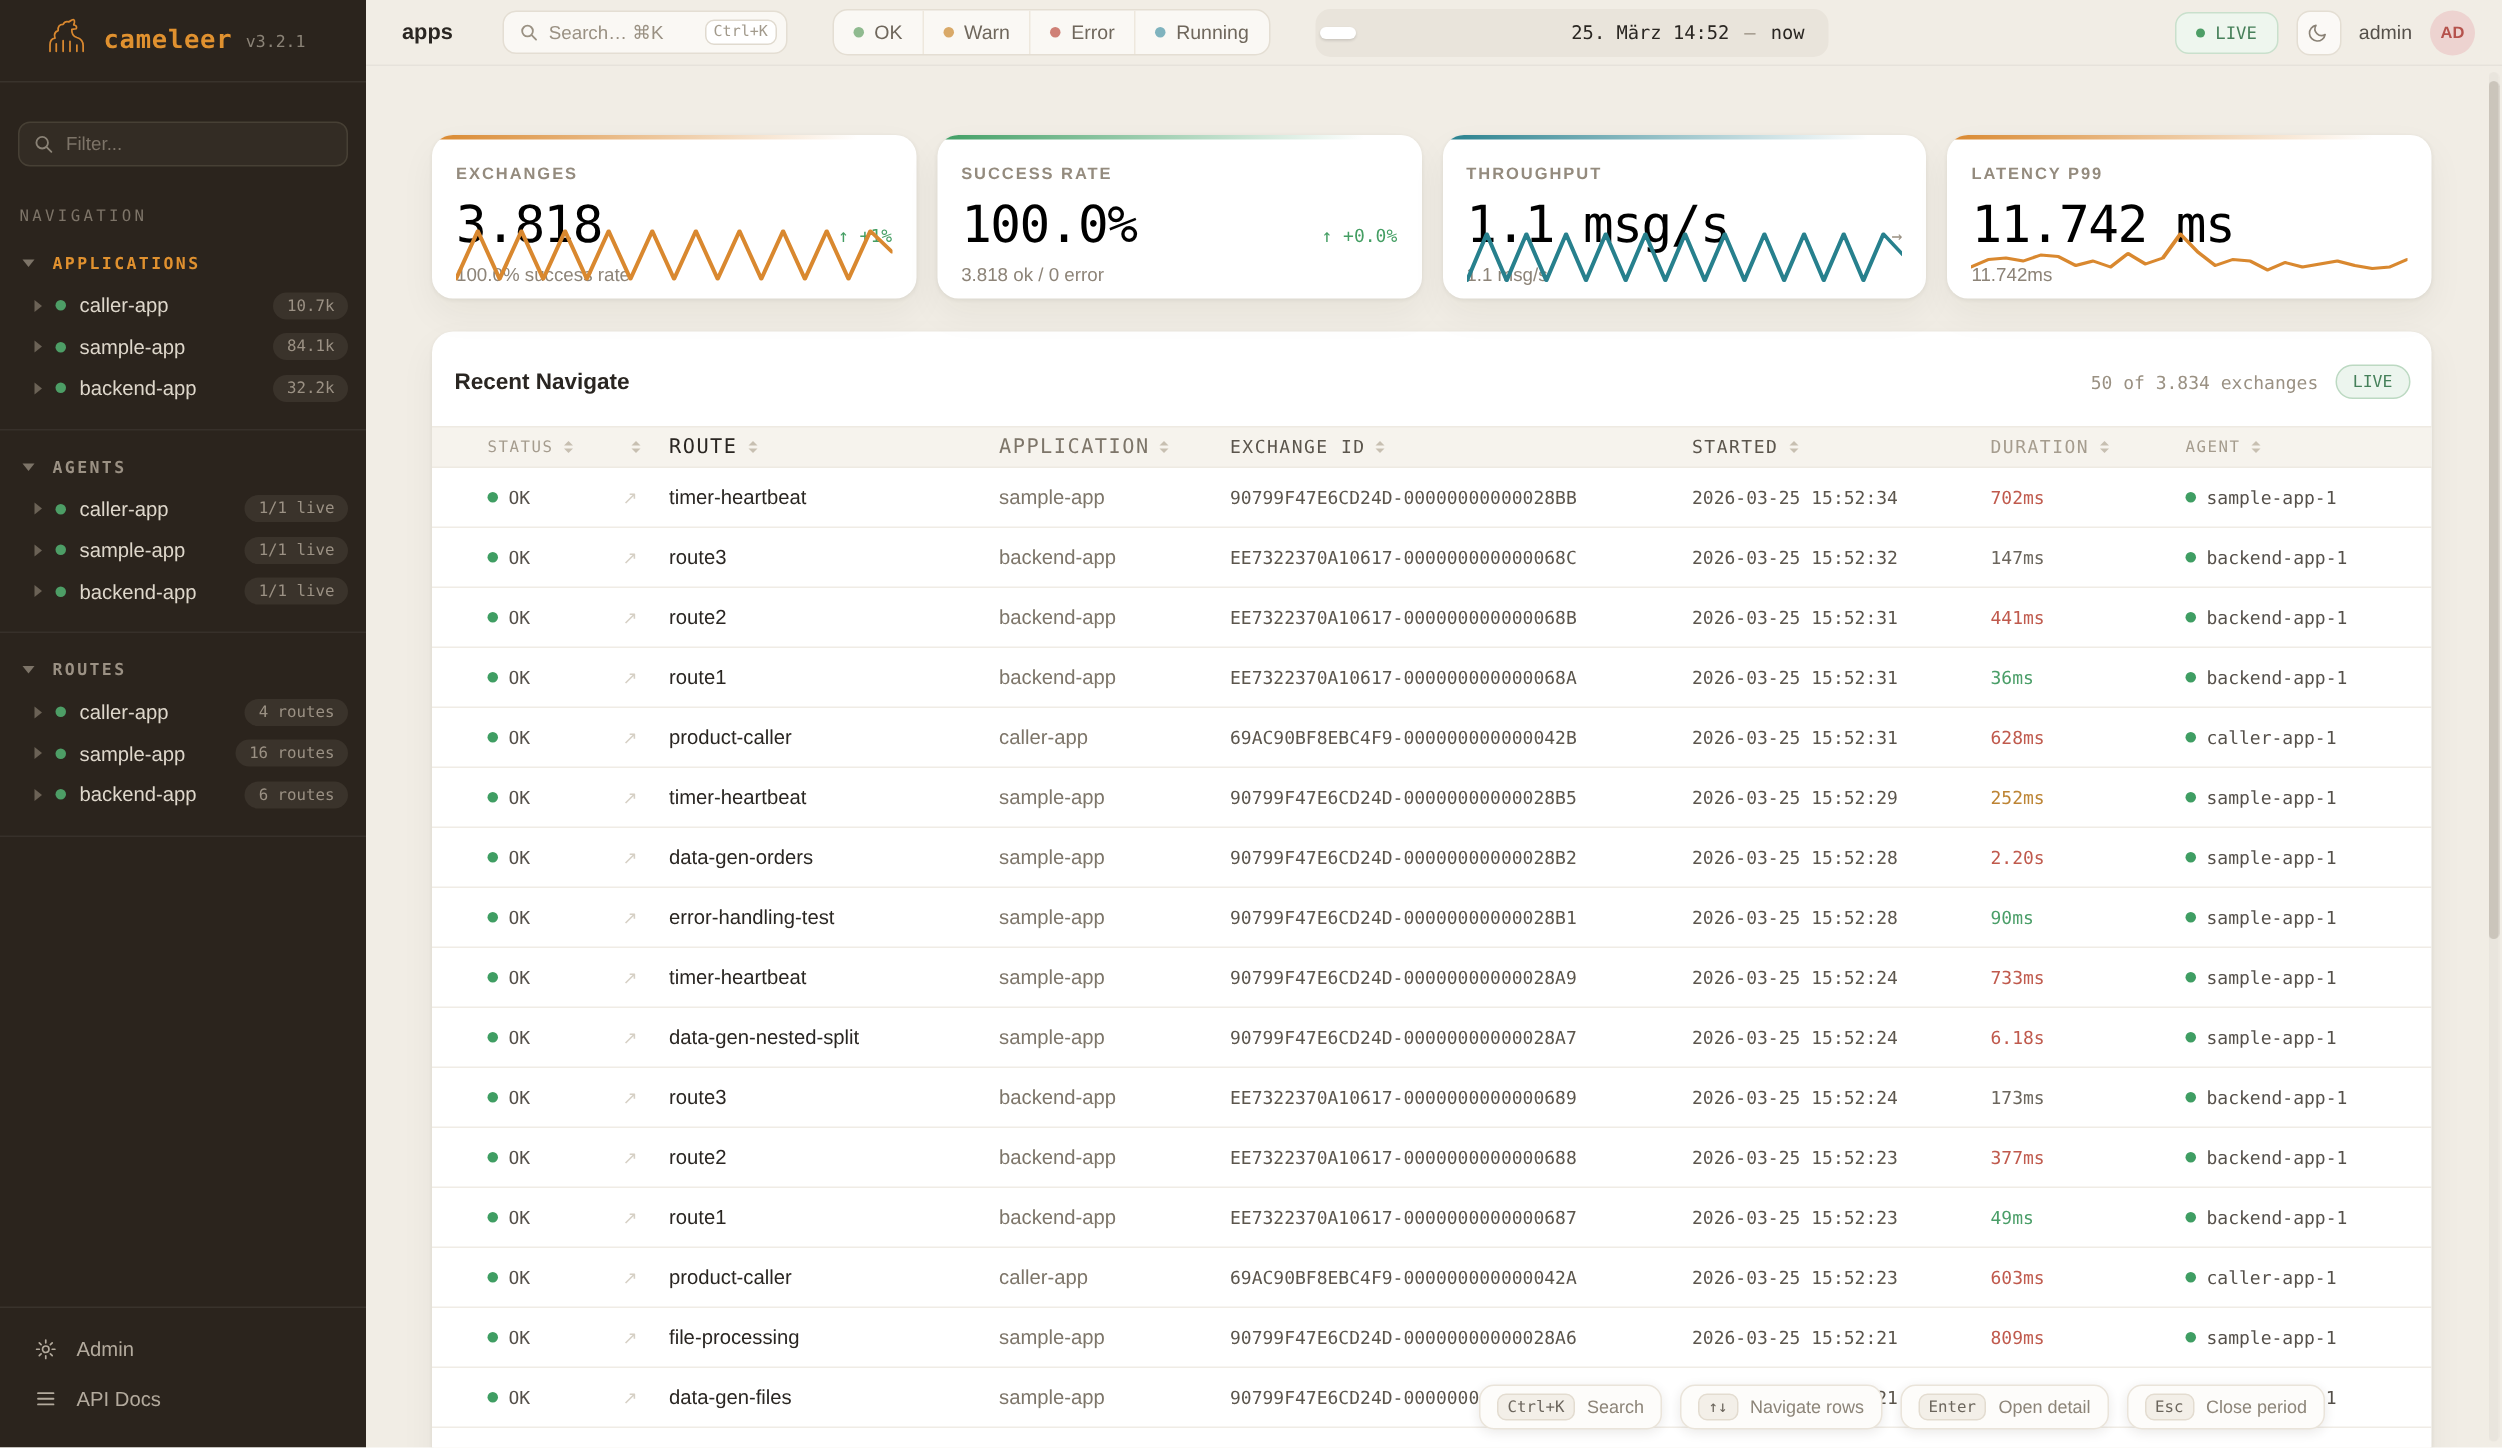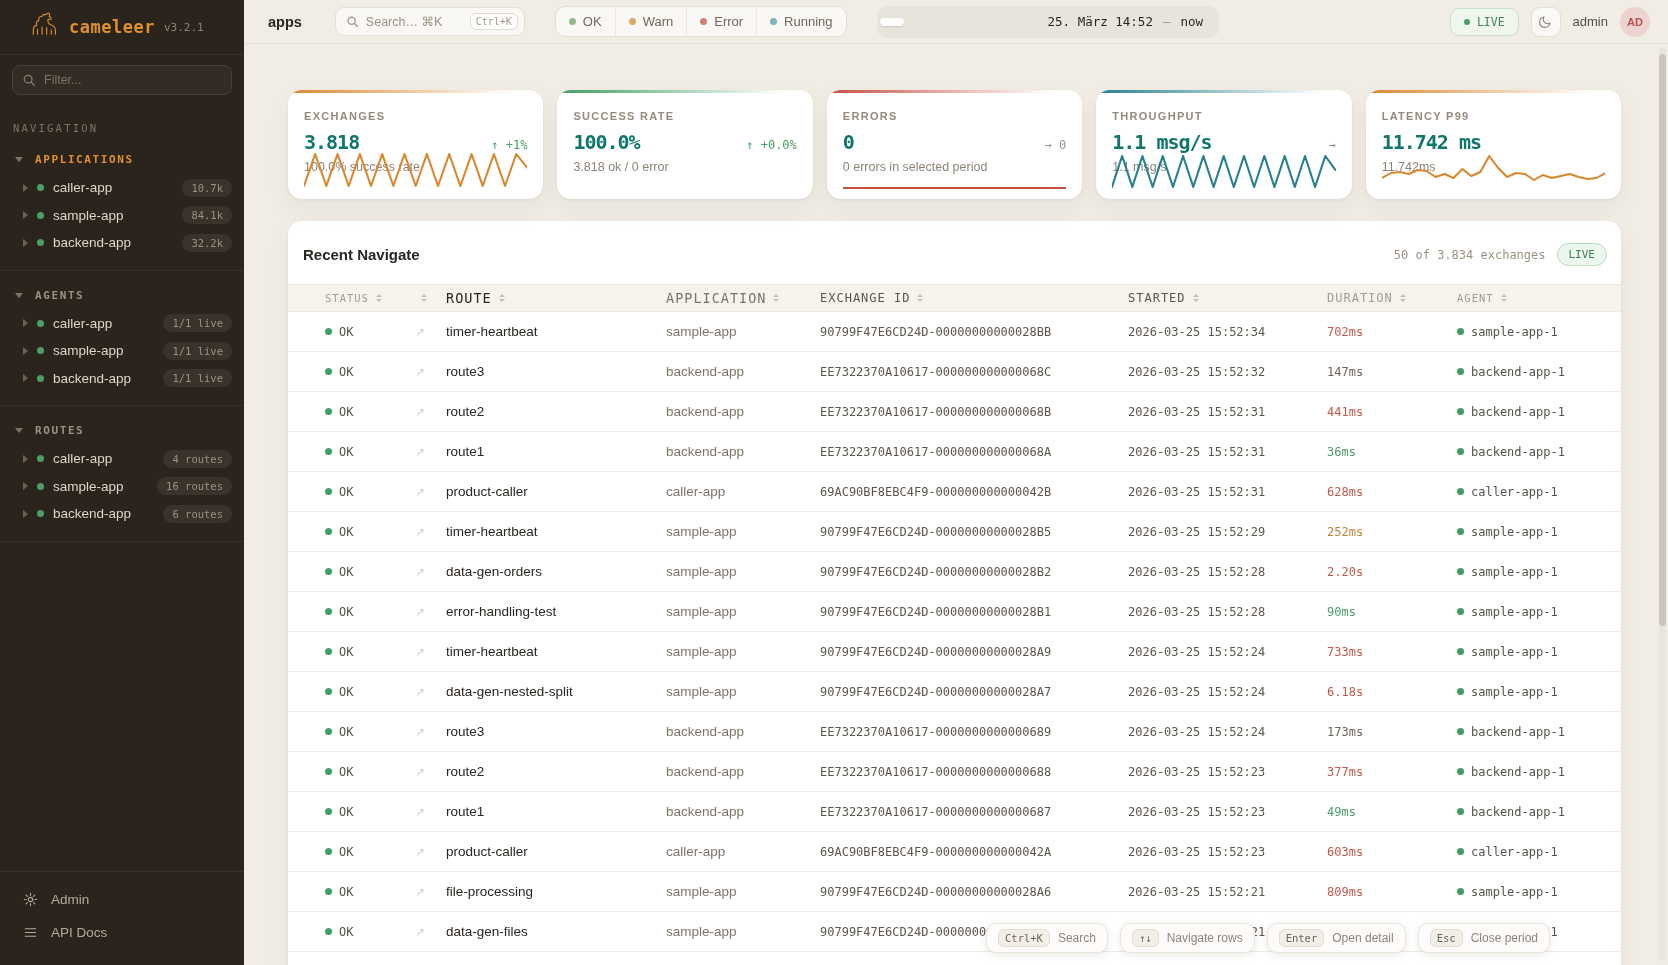--- a/index.html
+++ b/index.html
@@ -4,21 +4,21 @@
 <style>
   * { margin:0; padding:0; box-sizing:border-box; }
   html,body { width:1668px; height:965px; overflow:hidden; }
   body { display:flex; font-family:"Liberation Sans",sans-serif; background:#f1ede5; color:#2a2622; }
 
   
   .sidebar { width:244px; min-width:244px; background:#2b241d; color:#cfc8bd; display:flex; flex-direction:column; }
   .logo-row { height:55px; display:flex; align-items:center; gap:9px; padding:0 30px; border-bottom:1px solid rgba(255,255,255,.07); cursor:pointer; }
   .logo-text { color:#e0912f; font-family:"DejaVu Sans Mono",monospace; font-weight:bold; font-size:17px; letter-spacing:.5px; }
   .logo-ver { color:#8a8276; font-size:11px; font-family:"DejaVu Sans Mono",monospace; }
-  .filter-wrap { margin:10px 12px 0; position:relative; }
+  .filter-wrap { margin:26px 12px 0; position:relative; }
   .filter-wrap svg { position:absolute; left:10px; top:8px; }
   .filter-input { width:100%; height:30px; background:#332c24; border:1px solid #474035; border-radius:8px; padding:0 10px 0 31px; color:#cfc8bd; font-size:12.5px; font-family:"Liberation Sans",sans-serif; outline:none; }
   .filter-input::placeholder { color:#7d7468; }
   .nav-label { margin:27px 13px 10px; font-size:10.5px; letter-spacing:2.2px; color:#7d7468; font-family:"DejaVu Sans Mono",monospace; }
   .nav-section { padding-bottom:13px; margin-bottom:9px; border-bottom:1px solid rgba(255,255,255,.06); }
   .section-header { display:flex; align-items:center; gap:12px; padding:9px 12px 8px 15px; cursor:pointer; }
   .caret-down { width:0; height:0; border-left:4px solid transparent; border-right:4px solid transparent; border-top:5px solid #7d7468; }
   .section-label { font-size:11px; letter-spacing:1.6px; color:#9b9184; font-weight:bold; font-family:"DejaVu Sans Mono",monospace; }
   .section-label.accent { color:#e0912f; }
   .nav-item { height:27.5px; display:flex; align-items:center; gap:9px; padding:0 12px 0 23px; cursor:pointer; }
@@ -52,21 +52,21 @@
   .moon-btn { width:30px; height:30px; background:#fbf9f6; border:1px solid #e4ded3; border-radius:9px; display:flex; align-items:center; justify-content:center; cursor:pointer; }
   .user-name { font-size:13px; color:#55504a; }
   .avatar { width:30px; height:30px; border-radius:50%; background:#edd3d0; color:#b5524c; font-size:11px; font-weight:bold; display:flex; align-items:center; justify-content:center; cursor:pointer; }
 
   .content { padding:46px 47px 0 44px; flex:1; }
   .cards-row { display:flex; gap:14px; margin-bottom:22px; }
   .stat-card { flex:1; background:#fff; border-radius:14px; height:109px; position:relative; padding:20px 16px 10px; overflow:hidden; box-shadow:0 1px 3px rgba(48,38,26,.07), 0 10px 24px rgba(48,38,26,.05); }
   .card-top { position:absolute; top:0; left:0; right:0; height:3px; }
   .stat-label { font-size:11px; letter-spacing:1.3px; color:#948b7e; font-weight:bold; }
   .stat-main { display:flex; align-items:baseline; justify-content:space-between; margin-top:8px; }
-  .stat-value { font-family:"DejaVu Sans Mono",monospace; font-size:20px; font-weight:bold; color:#0f766e; letter-spacing:-1px; white-space:nowrap; }
+  .stat-value { font-family:"DejaVu Sans Mono",monospace; font-size:34px; font-weight:normal; color:#000000; letter-spacing:-1px; white-space:nowrap; }
   .stat-delta { font-family:"DejaVu Sans Mono",monospace; font-size:12px; white-space:nowrap; }
   .delta-green { color:#449e63; } .delta-grey { color:#9a9183; }
   .stat-sub { font-size:12.5px; color:#8d8478; margin-top:6px; }
   .spark { position:absolute; left:16px; right:16px; bottom:7px; height:42px; width:calc(100% - 32px); }
 
   .table-card { background:#fff; border-radius:14px; box-shadow:0 1px 3px rgba(48,38,26,.07), 0 10px 24px rgba(48,38,26,.05); min-height:760px; }
   .table-head { display:flex; align-items:center; justify-content:space-between; padding:22px 14px 18px 15px; }
   .table-title { font-weight:bold; font-size:15px; }
   .table-head-right { display:flex; align-items:center; gap:11px; }
   .table-summary { font-family:"DejaVu Sans Mono",monospace; font-size:12px; color:#9a9183; }
@@ -300,32 +300,20 @@
     <div class="card-top" style="background: linear-gradient(90deg, rgb(63, 158, 99), rgba(63, 158, 99, 0) 88%);"></div>
     <div class="stat-label">SUCCESS RATE</div>
     <div class="stat-main">
       <span class="stat-value">100.0%</span>
       <span class="stat-delta delta-green">↑ +0.0%</span>
     </div>
     <div class="stat-sub">3.818 ok / 0 error</div>
 
   </div>
         <div class="stat-card">
-    <div class="card-top" style="background: linear-gradient(90deg, rgb(199, 81, 70), rgba(199, 81, 70, 0) 88%);"></div>
-    <div class="stat-label">ERRORS</div>
-    <div class="stat-main">
-      <span class="stat-value">0</span>
-      <span class="stat-delta delta-grey">→ 0</span>
-    </div>
-    <div class="stat-sub">0 errors in selected period</div>
-    <svg class="spark" viewBox="0 0 210 42" preserveAspectRatio="none">
-      <polyline fill="none" stroke-width="2" stroke-linejoin="round" stroke-linecap="round" points="0.0,38.0 210.0,38.0" stroke="#c75146"></polyline>
-    </svg>
-  </div>
-        <div class="stat-card">
     <div class="card-top" style="background: linear-gradient(90deg, rgb(39, 128, 141), rgba(39, 128, 141, 0) 88%);"></div>
     <div class="stat-label">THROUGHPUT</div>
     <div class="stat-main">
       <span class="stat-value">1.1 msg/s</span>
       <span class="stat-delta delta-grey">→</span>
     </div>
     <div class="stat-sub">1.1 msg/s</div>
     <svg class="spark" viewBox="0 0 210 42" preserveAspectRatio="none">
       <polyline fill="none" stroke-width="2" stroke-linejoin="round" stroke-linecap="round" points="0.0,37.0 9.5,6.0 19.1,37.0 28.6,6.0 38.2,37.0 47.7,6.0 57.3,37.0 66.8,6.0 76.4,37.0 85.9,6.0 95.5,37.0 105.0,6.0 114.5,37.0 124.1,6.0 133.6,37.0 143.2,6.0 152.7,37.0 162.3,6.0 171.8,37.0 181.4,6.0 190.9,37.0 200.5,6.0 210.0,20.0" stroke="#27808d"></polyline>
     </svg>

